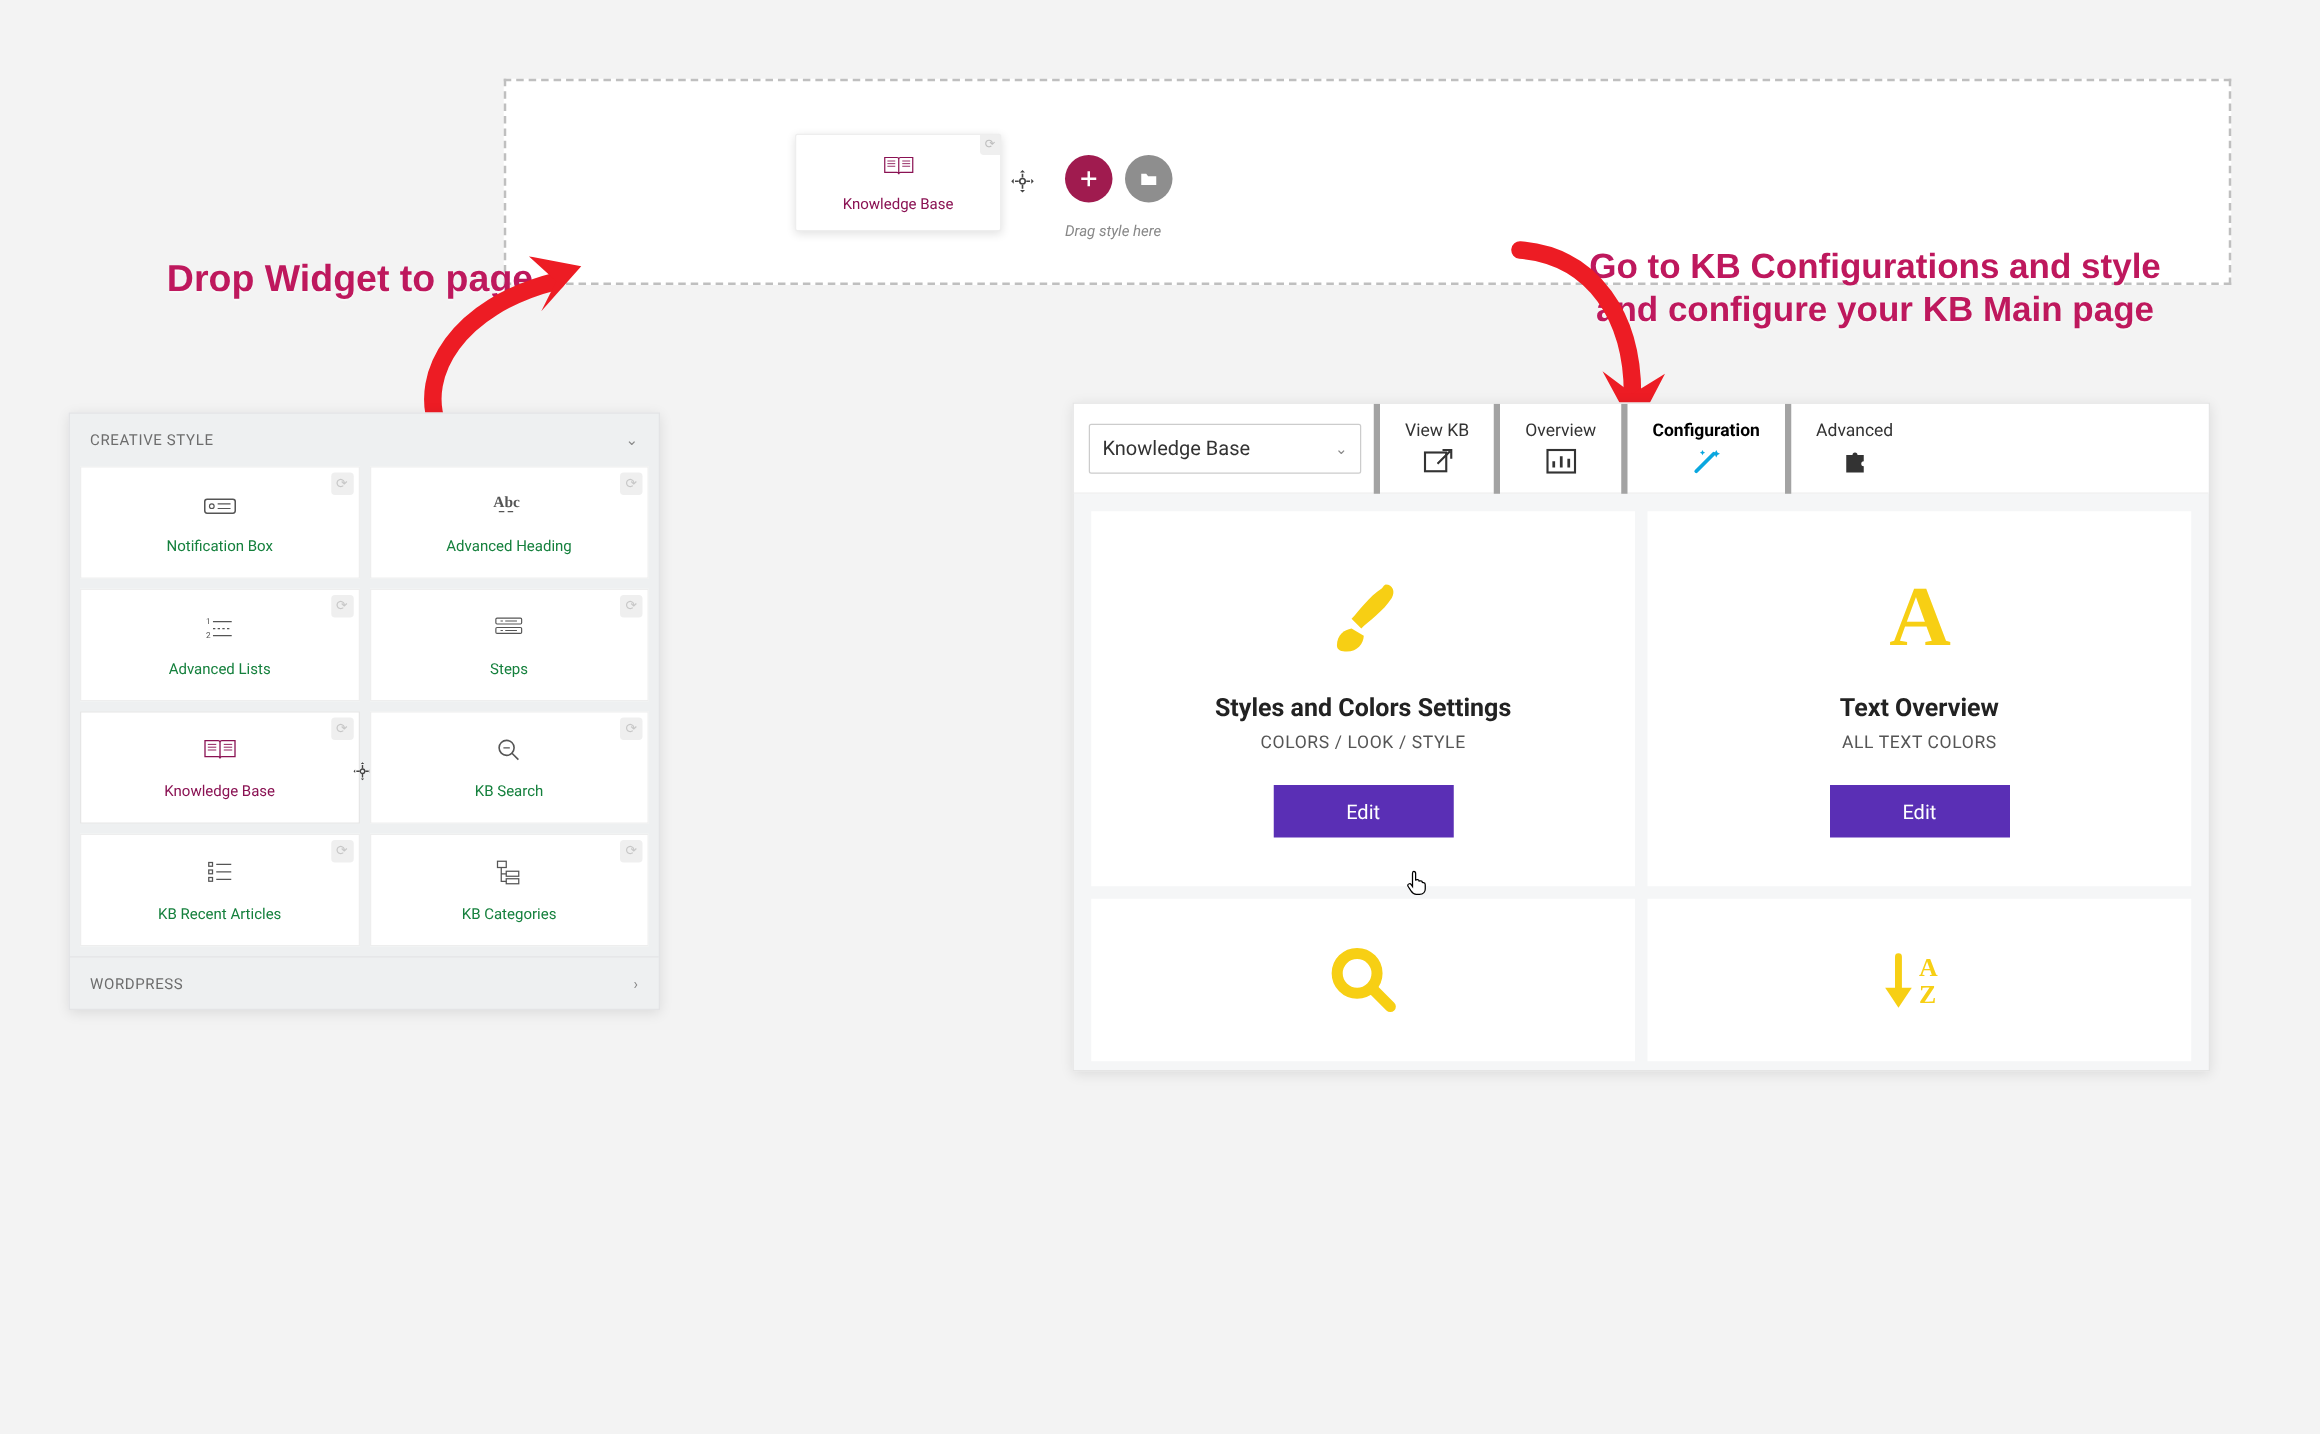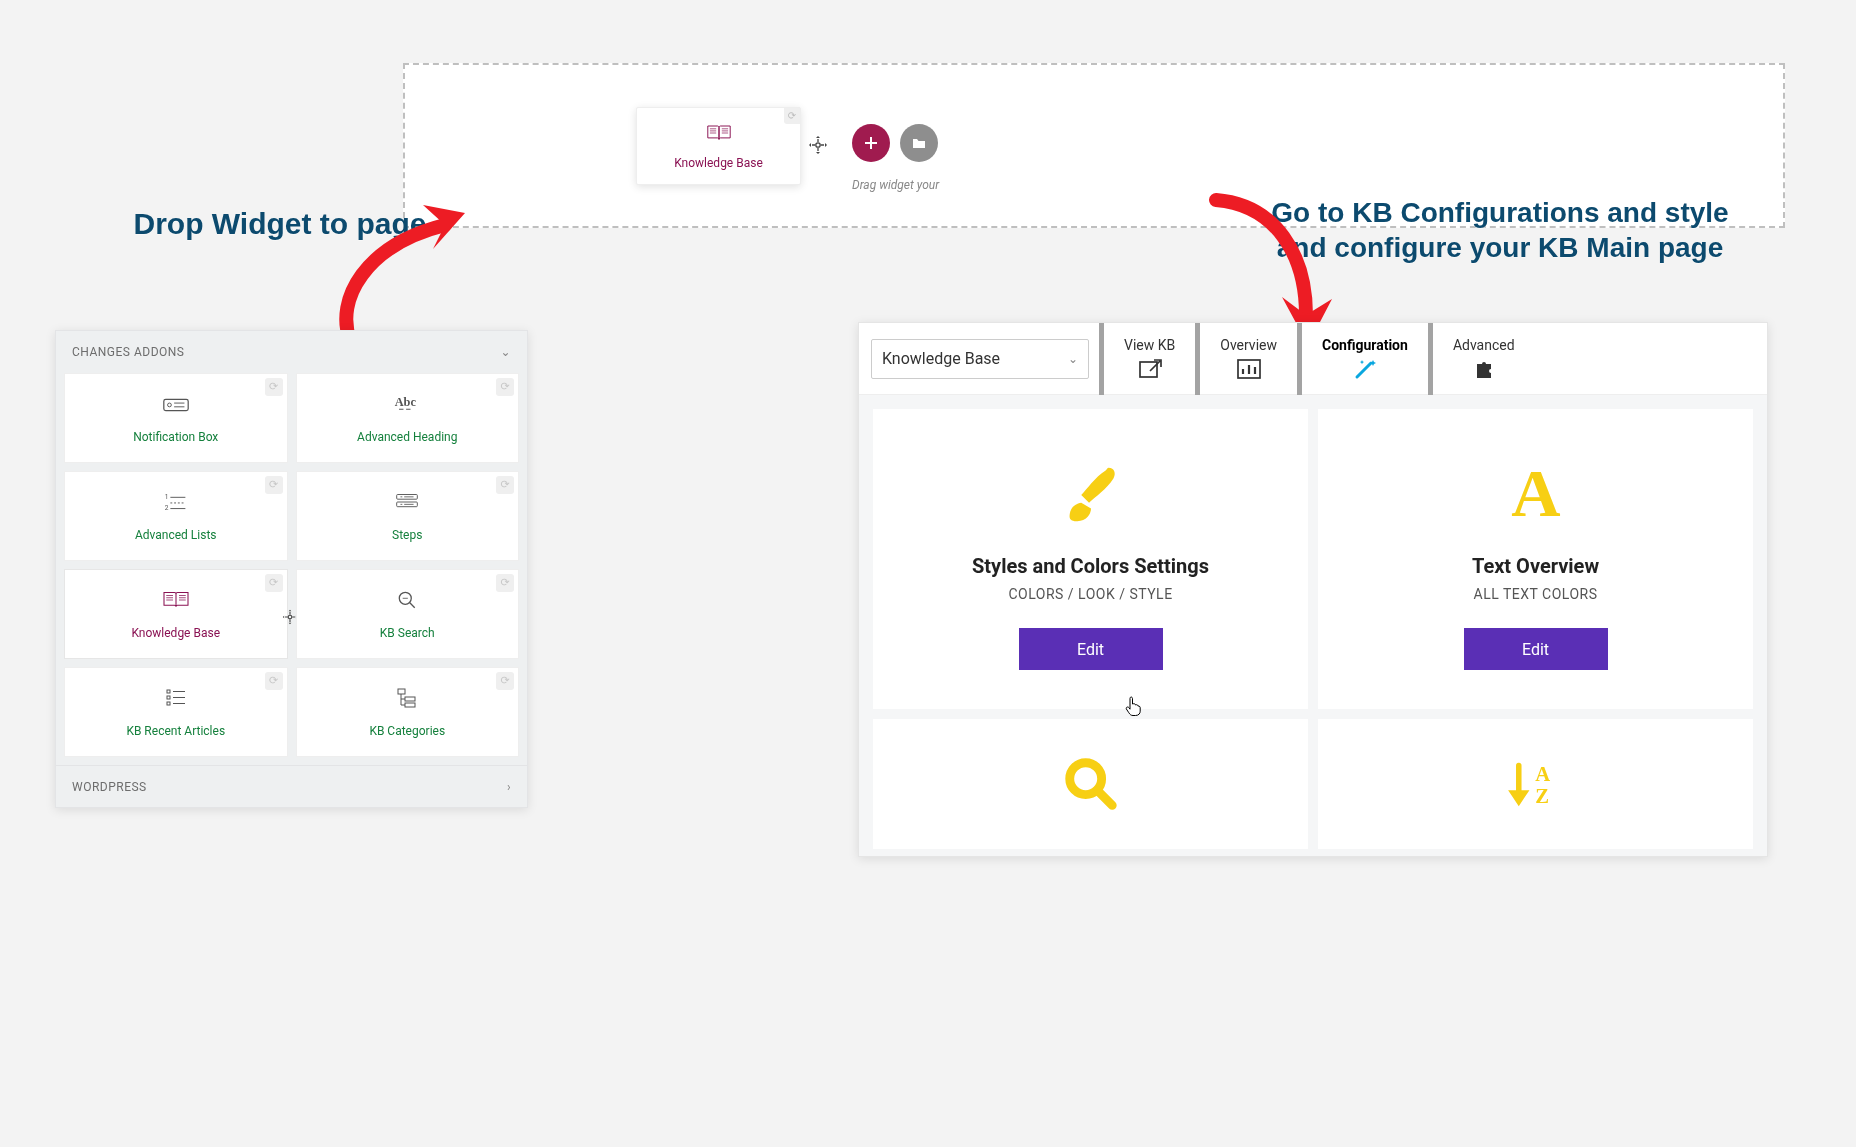--- a/index.html
+++ b/index.html
@@ -54,21 +54,21 @@
   .round-btn svg { width: 16px; height: 16px; }
 
   .drag-hint {
     position: absolute; left: 852px; top: 178px;
     font-size: 12px; font-style: italic; color: #888;
   }
 
   
   .callout {
     position: absolute;
-    color: #0c4a6e;
+    color: #be185d;
     font-weight: 800;
     font-family: Arial, sans-serif;
     text-align: center;
     text-shadow: 0 1px 0 rgba(255,255,255,0.4);
   }
   .callout.one { left: 130px; top: 205px; width: 300px; font-size: 30px; line-height: 1.25; }
   .callout.two { left: 1270px; top: 195px; width: 460px; font-size: 28px; line-height: 1.25; }
 
   .arrow-svg { position: absolute; }
 
@@ -213,38 +213,38 @@
   <svg viewBox="0 0 16 16">
       <path d="M8 2v12M2 8h12" stroke="#fff" stroke-width="2"></path>
     </svg>
 </div>
 <div class="round-btn folder">
   <svg viewBox="0 0 16 16">
       <path d="M2 4h4l1.5 2H14v7H2z" fill="#fff"></path>
     </svg>
 </div>
 
-<div class="drag-hint">Drag widget your</div>
+<div class="drag-hint">Drag style here</div>
 
 <div class="callout one">Drop Widget to page</div>
 <div class="callout two">Go to KB Configurations and style and configure your KB Main page</div>
 
 <svg class="arrow-svg" style="left:315px; top:205px;" width="170" height="145" viewBox="0 0 170 145">
   <path d="M35 135 C 20 95, 50 40, 130 20" fill="none" stroke="#ed1c24" stroke-width="14" stroke-linecap="round"></path>
   <path d="M130 20 L108 0 L150 8 L118 44 Z" fill="#ed1c24"></path>
 </svg>
 
 <svg class="arrow-svg" style="left:1196px; top:185px;" width="170" height="170" viewBox="0 0 170 170">
   <path d="M20 15 C 80 20, 110 70, 110 130" fill="none" stroke="#ed1c24" stroke-width="14" stroke-linecap="round"></path>
   <path d="M110 130 L86 112 L112 160 L136 114 Z" fill="#ed1c24"></path>
 </svg>
 
 <div class="palette">
   <div class="palette-header">
-    <span>CHANGES ADDONS</span>
+    <span>CREATIVE STYLE</span>
     <span class="chevron">⌄</span>
   </div>
   <div class="palette-grid">
 
     <div class="widget-tile">
       <span class="tile-corner">⟳</span>
       <span class="tile-icon">
         <svg viewBox="0 0 32 24">
             <rect x="3" y="7" width="26" height="12" rx="2" fill="none" stroke="currentColor" stroke-width="1.3"></rect>
             <circle cx="9" cy="13" r="2" fill="none" stroke="currentColor"></circle>

